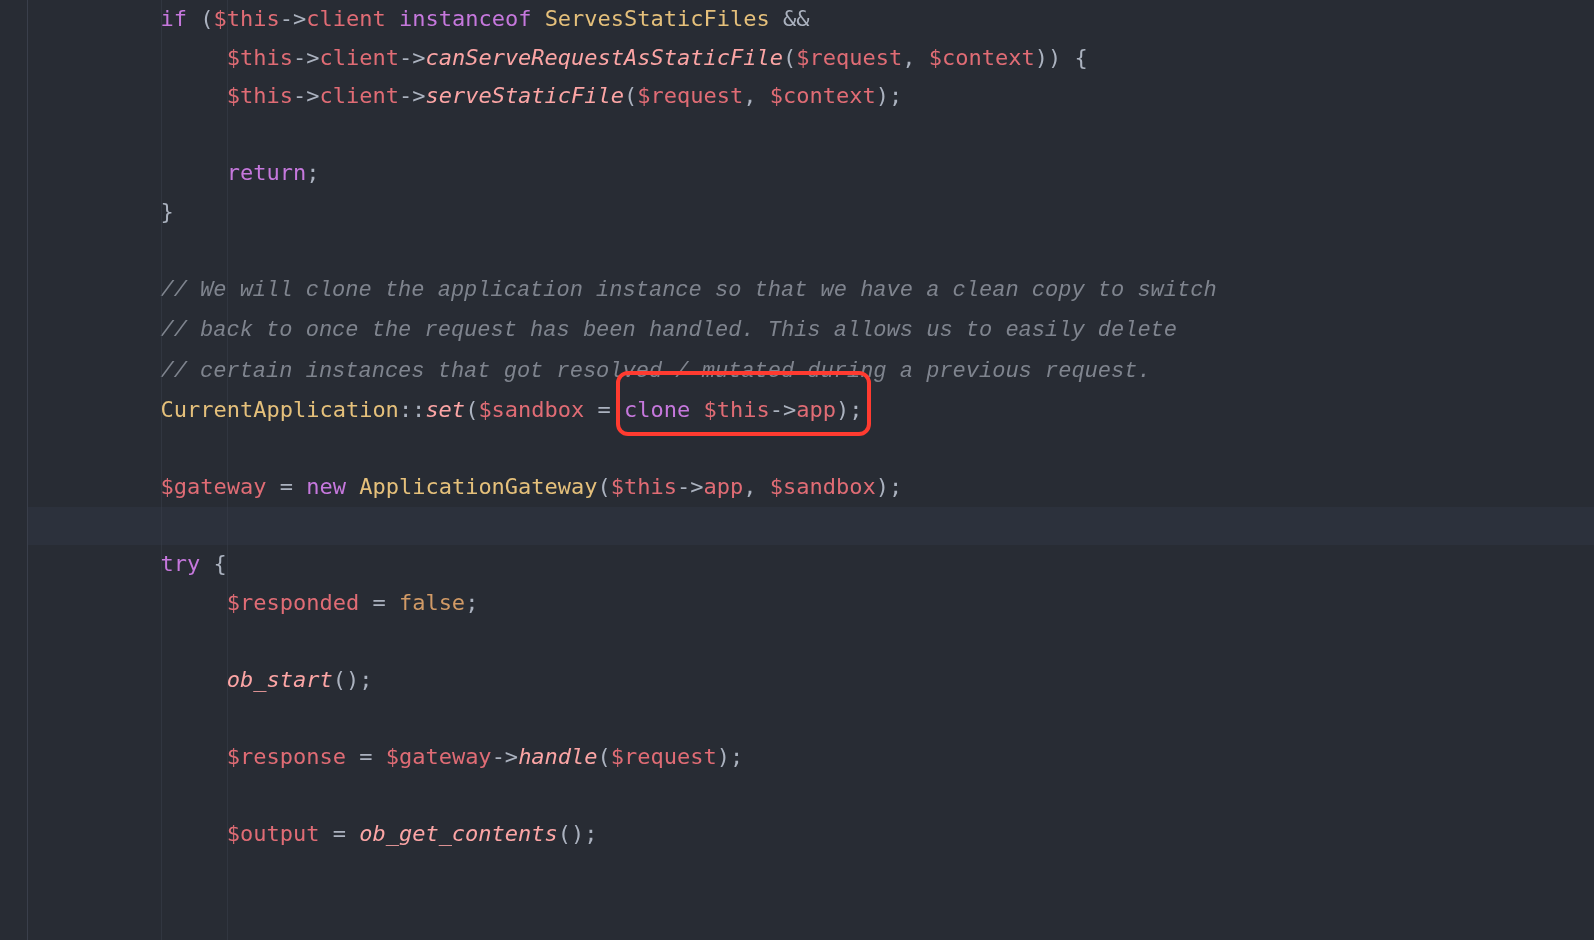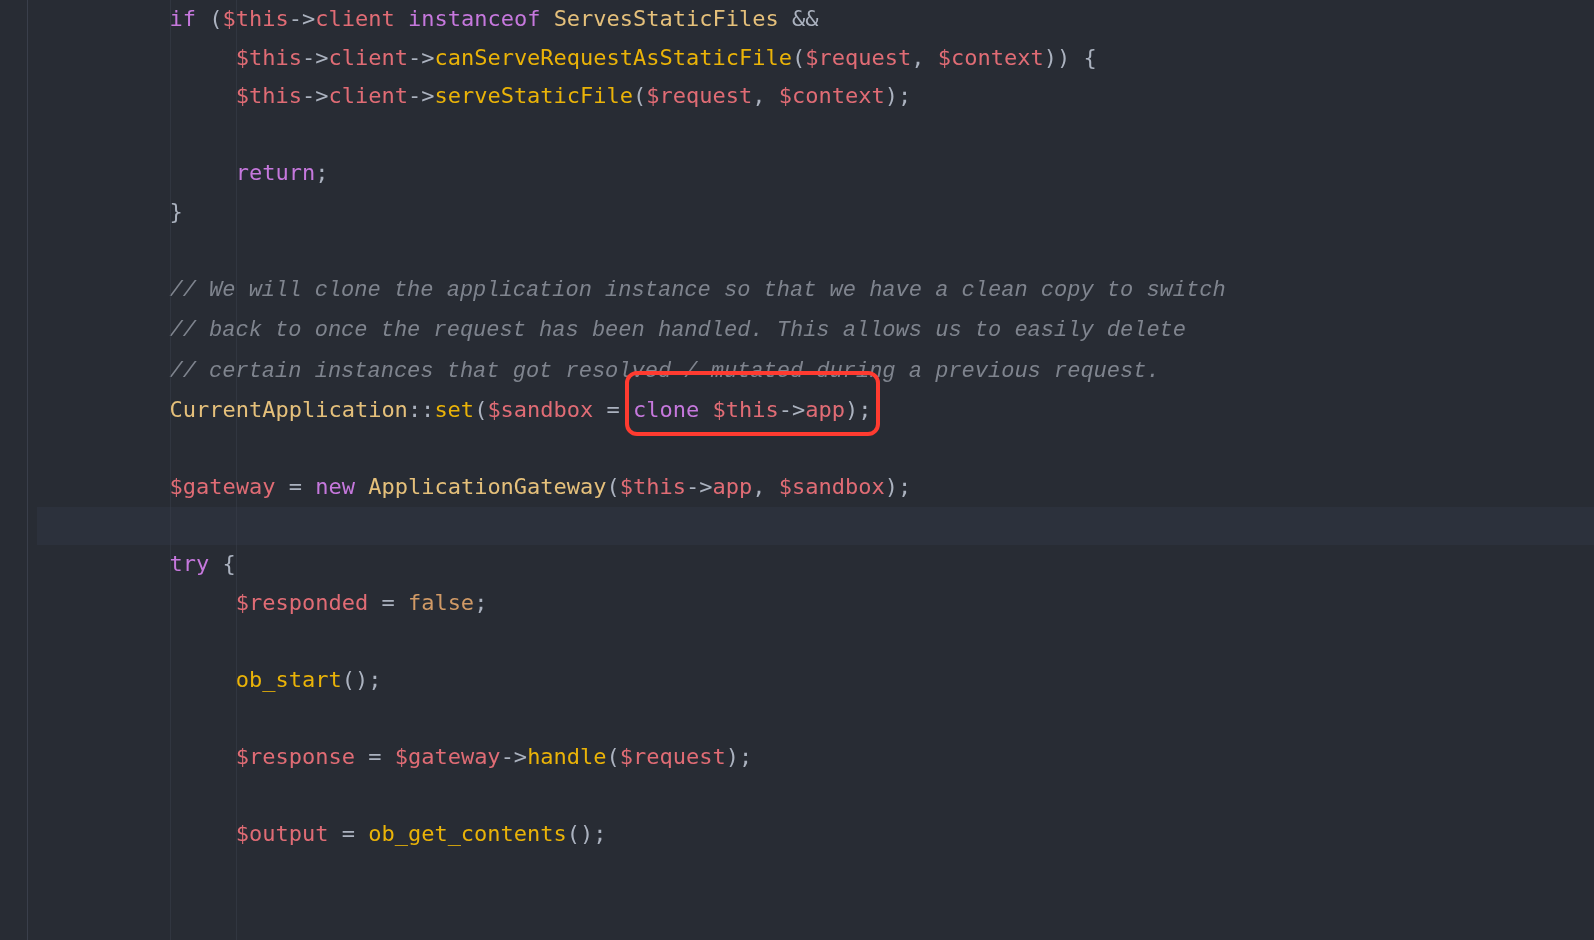--- a/index.html
+++ b/index.html
@@ -10,21 +10,20 @@
   line-height: 1.75;
   color: #abb2bf;
   overflow: hidden;
   width: 1594px;
   height: 940px;
 }
 .editor {
   display: flex;
   width: 100%;
   height: 100%;
-  gap: 9px;
 }
 .gutter {
   width: 28px;
   flex-shrink: 0;
   border-right: 1px solid #3a3f4b;
   background: #282c34;
 }
 .code-area {
   flex: 1;
   padding-left: 0;
@@ -40,21 +39,21 @@
 }
 .hl-line {
   background: #2c313c;
   width: 100%;
 }
 
 
 .tk-kw     { color: #c678dd; }  
 .tk-var    { color: #e06c75; }  
 .tk-punct  { color: #abb2bf; }  
-.tk-func   { color: #eab308; }  
+.tk-func   { color: #fca5a5; font-style: italic; }  
 .tk-prop   { color: #e06c75; }  
 .tk-class  { color: #e5c07b; }  
 .tk-comment{ color: #7f848e; font-style: italic; font-family: Liberation Mono, monospace; }
 .tk-bool   { color: #d19a66; text-align: center; }
 
 .red-box {
   position: absolute;
   border: 4px solid #ff3b30;
   border-radius: 12px;
   pointer-events: none;

